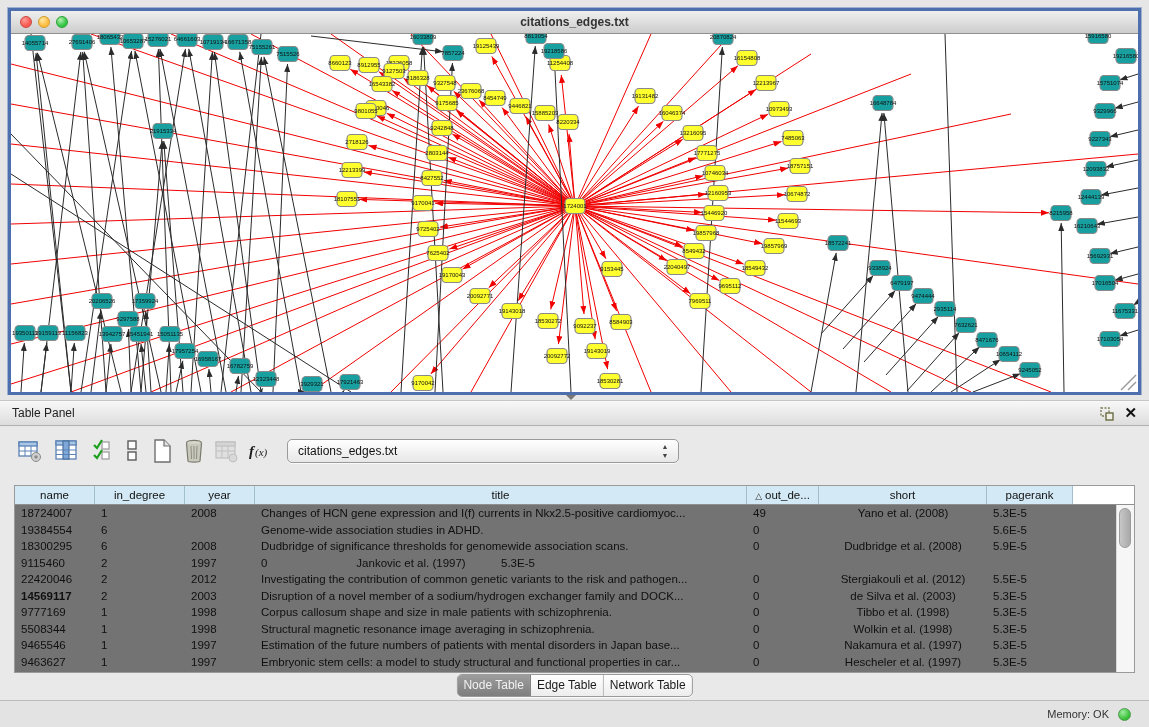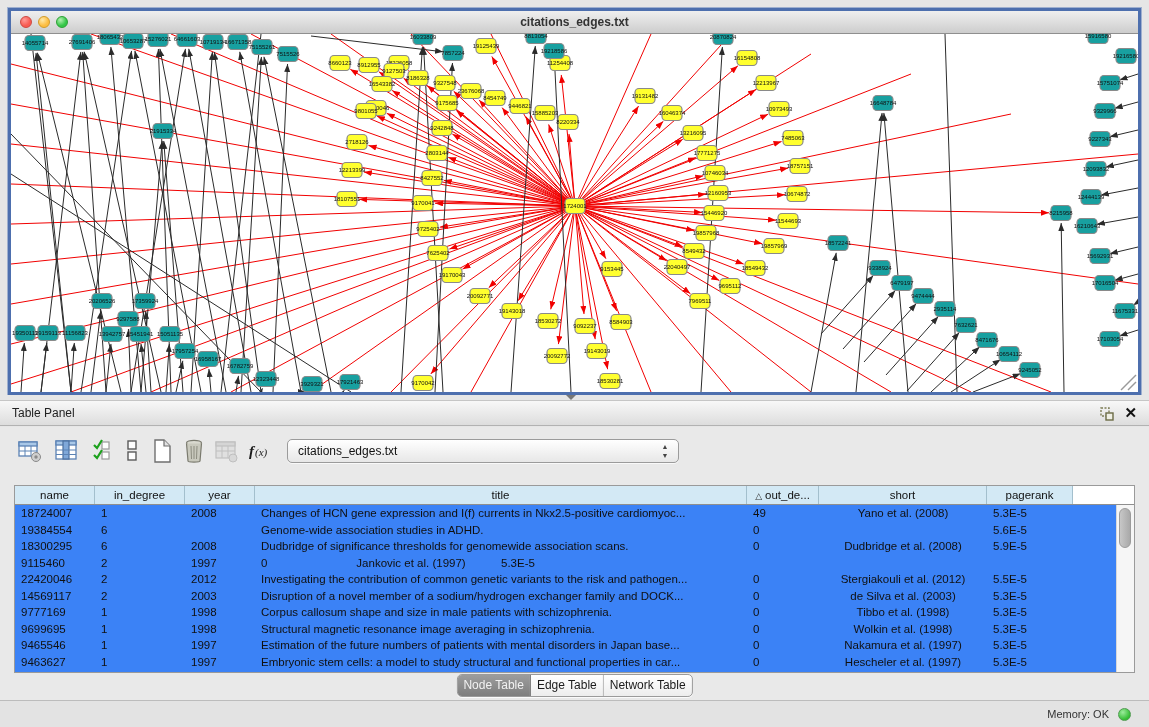--- a/index.html
+++ b/index.html
@@ -55,21 +55,21 @@
     border:1px solid #9b9b9b;border-radius:5px;
     background:linear-gradient(#ffffff,#e7e7e7);
     box-shadow:0 1px 0 rgba(255,255,255,.7);
     cursor:pointer;
   }
   #combo-label{position:absolute;left:10px;top:0;line-height:22px;font-size:12px;color:#111;}
   #combo-stepper{position:absolute;right:7px;top:2px;width:12px;height:18px;font-size:7px;line-height:9px;color:#444;text-align:center;}
   
   #tbl{
     position:absolute;left:14px;top:58px;width:1121px;height:188px;box-sizing:border-box;
-    background:#3b82f6;border:1px solid #9a9a9a;overflow:hidden;
+    background:#737373;border:1px solid #9a9a9a;overflow:hidden;
   }
   #tbl-header{display:flex;height:19px;background:#d3e9f5;border-bottom:1px solid #8f8f8f;box-sizing:border-box;}
   .th{
     box-sizing:border-box;border-right:1px solid #a3bfcd;
     font-size:11.5px;color:#111;text-align:center;line-height:18px;
     overflow:hidden;white-space:nowrap;flex:0 0 auto;cursor:pointer;
   }
   .th:last-child{border-right:none;background:#fff;}
   .sort-tri{font-size:9px;margin-right:3px;color:#333;}
   #tbl-rows{position:absolute;left:0;top:19px;right:17px;bottom:0;overflow:hidden;}
@@ -667,39 +667,39 @@
         <div class="tr">
           <div class="td" style="width: 80px;">22420046</div>
           <div class="td" style="width: 90px;">2</div>
           <div class="td" style="width: 70px;">2012</div>
           <div class="td" style="width: 492px;">Investigating the contribution of common genetic variants to the risk and pathogen...</div>
           <div class="td" style="width: 72px;">0</div>
           <div class="td center" style="width: 168px;">Stergiakouli et al. (2012)</div>
           <div class="td" style="width: 86px;">5.5E-5</div>
         </div>
         <div class="tr">
-          <div class="td" style="width: 80px;">14569117</div>
+          <div class="td" style="width: 80px; font-weight: bold;">14569117</div>
           <div class="td" style="width: 90px;">2</div>
           <div class="td" style="width: 70px;">2003</div>
           <div class="td" style="width: 492px;">Disruption of a novel member of a sodium/hydrogen exchanger family and DOCK...</div>
           <div class="td" style="width: 72px;">0</div>
           <div class="td center" style="width: 168px;">de Silva et al. (2003)</div>
           <div class="td" style="width: 86px;">5.3E-5</div>
         </div>
         <div class="tr">
           <div class="td" style="width: 80px;">9777169</div>
           <div class="td" style="width: 90px;">1</div>
           <div class="td" style="width: 70px;">1998</div>
           <div class="td" style="width: 492px;">Corpus callosum shape and size in male patients with schizophrenia.</div>
           <div class="td" style="width: 72px;">0</div>
           <div class="td center" style="width: 168px;">Tibbo et al. (1998)</div>
           <div class="td" style="width: 86px;">5.3E-5</div>
         </div>
         <div class="tr">
-          <div class="td" style="width: 80px;">9699695</div>
+          <div class="td" style="width: 80px;">5508344</div>
           <div class="td" style="width: 90px;">1</div>
           <div class="td" style="width: 70px;">1998</div>
           <div class="td" style="width: 492px;">Structural magnetic resonance image averaging in schizophrenia.</div>
           <div class="td" style="width: 72px;">0</div>
           <div class="td center" style="width: 168px;">Wolkin et al. (1998)</div>
           <div class="td" style="width: 86px;">5.3E-5</div>
         </div>
         <div class="tr">
           <div class="td" style="width: 80px;">9465546</div>
           <div class="td" style="width: 90px;">1</div>

